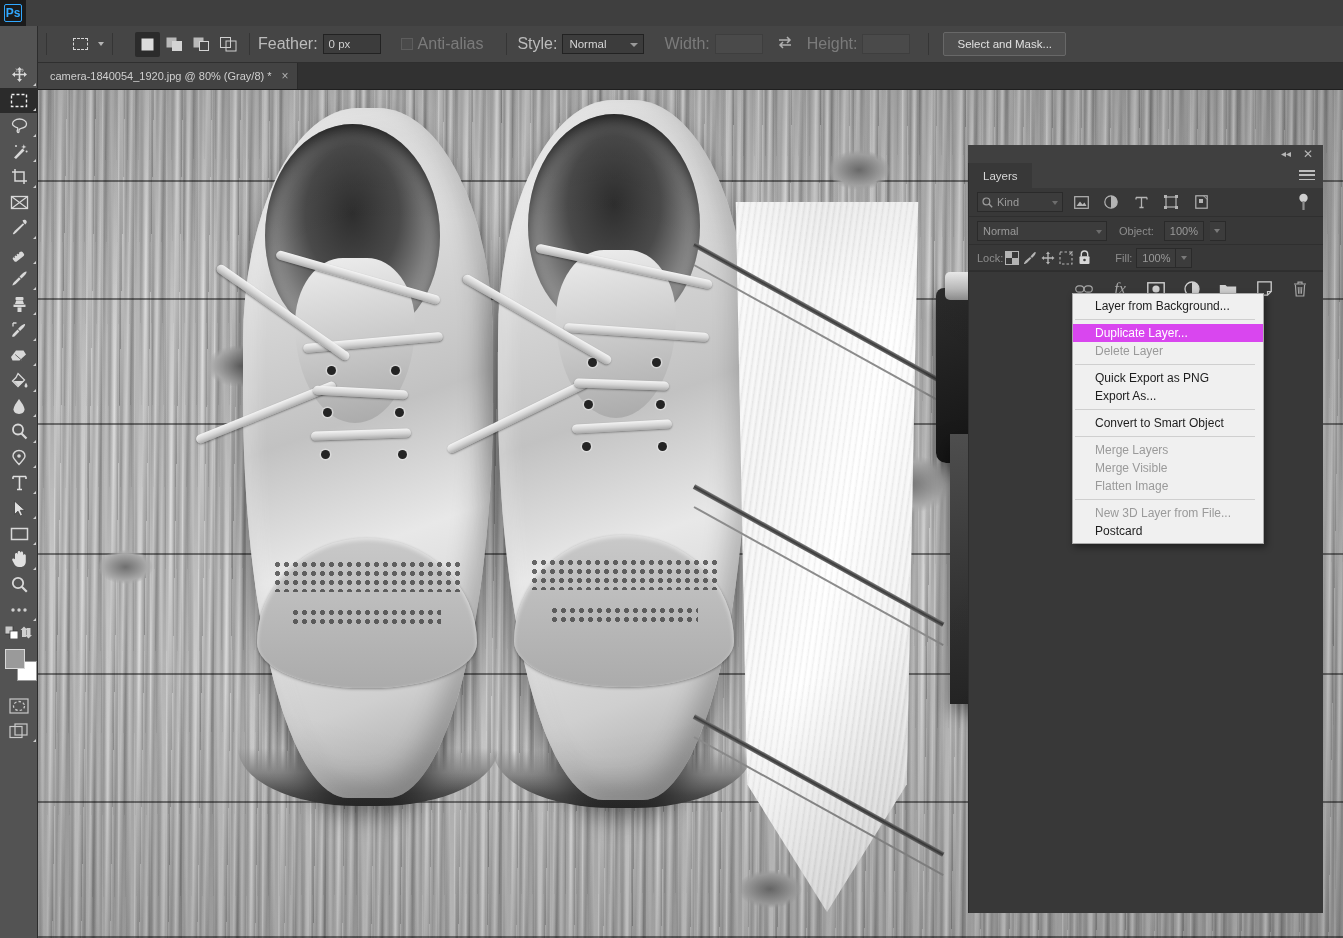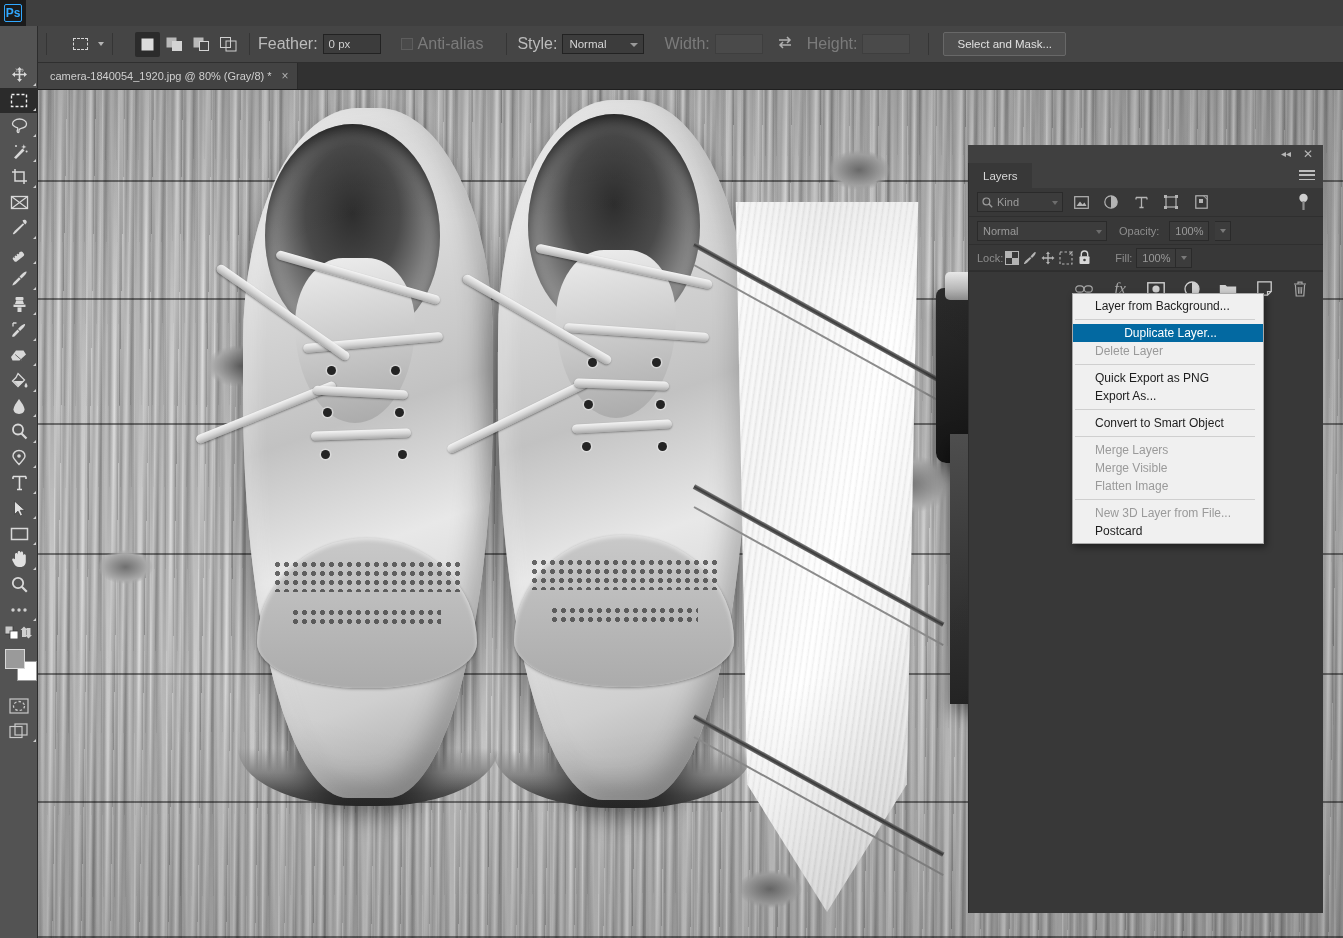--- a/index.html
+++ b/index.html
@@ -362,21 +362,21 @@
     position: absolute; left: 1072px; top: 293px; width: 192px;
     background: #f0f0f0; border: 1px solid #a9a9a9;
     box-shadow: 2px 3px 7px rgba(0,0,0,0.45);
     z-index: 50; padding: 3px 0;
   }
   .ctx-item {
     height: 18px; line-height: 18px; padding: 0 17px 0 22px;
     font-size: 12px; color: #1d1d1d; white-space: nowrap;
   }
   .ctx-item.disabled { color: #9a9a9a; }
-  .ctx-item.highlight { background: #0369a1; color: #ffffff; text-align: center; }
+  .ctx-item.highlight { background: #d946ef; color: #ffffff; }
   .ctx-sep { height: 1px; background: #cfcfcf; margin: 4px 8px 4px 2px; }
 </style>
 </head>
 <body>
 
 <div id="app">
 
   <div id="menubar">
     <div id="ps-logo">
       <div class="badge">Ps</div>
@@ -799,21 +799,21 @@
             <rect x="5.4" y="8" width="2.2" height="9" fill="#8d8d8d"></rect>
           </svg>
       </div>
     </div>
 
     <div class="panel-row" id="blend-row">
       <div id="blend-select">
         <span>Normal</span>
         <span class="caret"></span>
       </div>
-      <span class="num-label">Opacity:</span>
+      <span class="num-label">Object:</span>
       <div class="num-box">100%</div>
       <div class="num-caret">
         <svg width="8" height="6" viewBox="0 0 8 6">
             <path d="M1 1 L7 1 L4 5 Z" fill="#7a7a7a"></path>
           </svg>
       </div>
     </div>
 
     <div class="panel-row" id="lock-row">
       <span class="num-label" style="margin-left:0;">Lock:</span>

